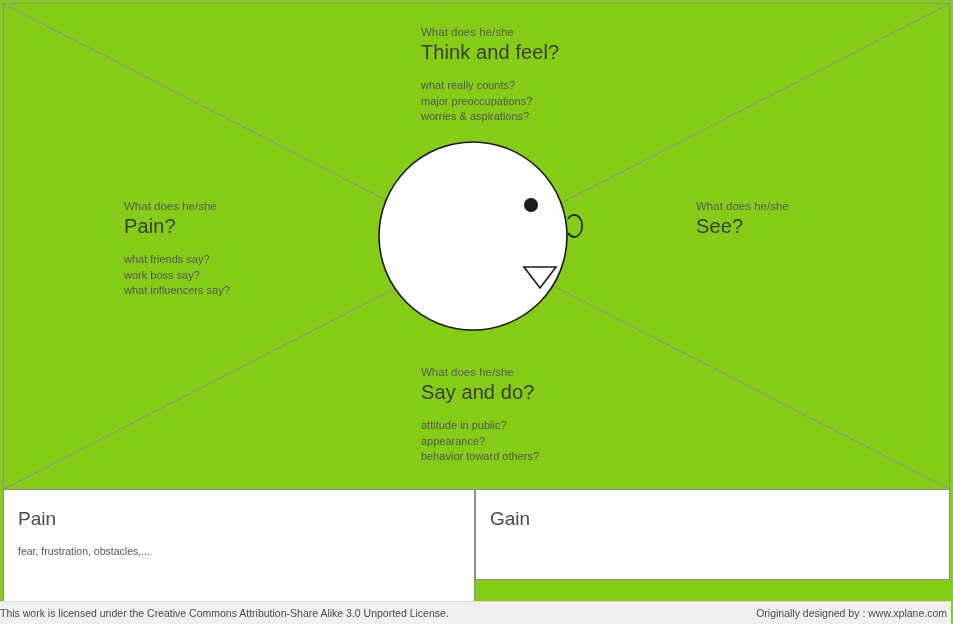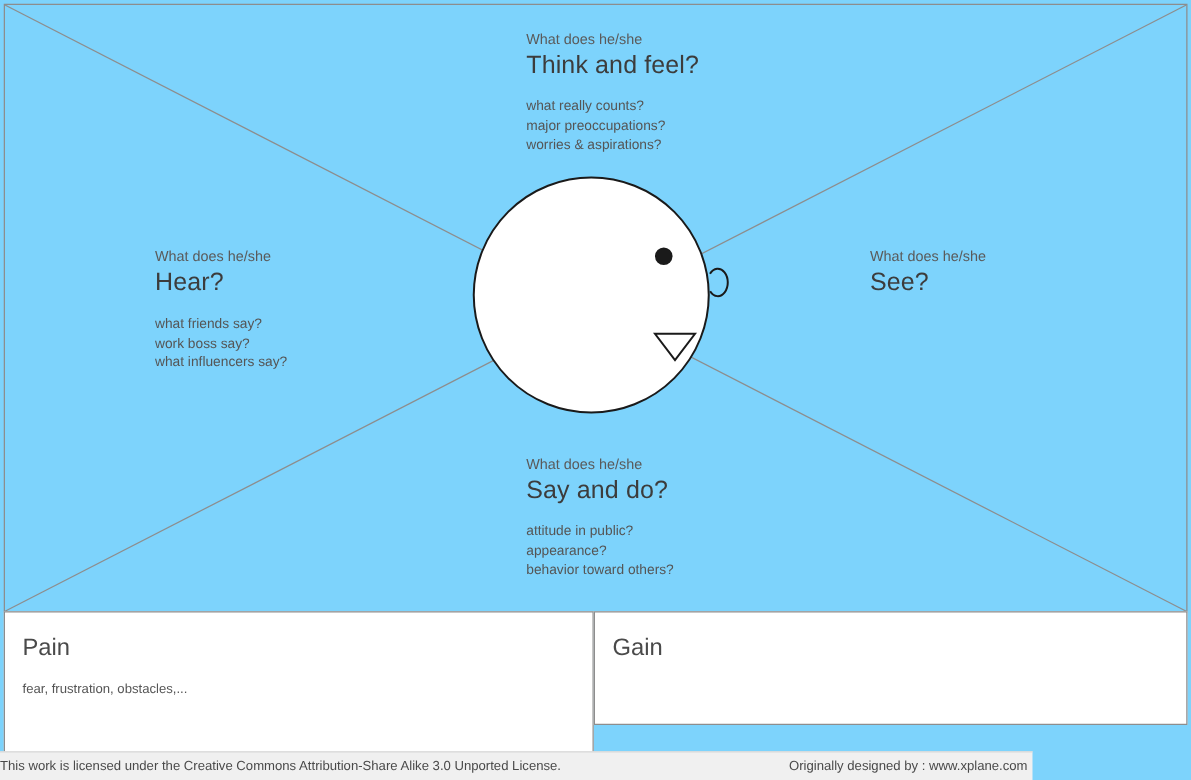--- a/index.html
+++ b/index.html
@@ -9,21 +9,21 @@
   }
   body {
     font-family: "Liberation Sans", sans-serif;
     -webkit-font-smoothing: antialiased;
   }
   #canvas {
     position: relative;
     width: 953px;
     height: 624px;
     overflow: hidden;
-    background: #7dd3fc;
+    background: #84cc16;
     box-sizing: border-box;
   }
   
   #diagram-svg {
     position: absolute;
     left: 0;
     top: 0;
     width: 953px;
     height: 624px;
   }
@@ -84,21 +84,21 @@
     top: 55px;
     font-size: 10.5px;
     color: #555555;
   }
 
   
   #footer {
     position: absolute;
     left: 0;
     top: 601px;
-    width: 826px;
+    width: 951px;
     height: 23px;
     background: #f0f0f0;
     border-top: 1px solid #d8d8d8;
   }
   #footer-left {
     position: absolute;
     left: 0px;
     top: 5px;
     font-size: 10.5px;
     color: #4a4a4a;
@@ -137,21 +137,21 @@
     <p class="quad-title">Think and feel?</p>
     <div class="quad-prompts">
       <div>what really counts?</div>
       <div>major preoccupations?</div>
       <div>worries &amp; aspirations?</div>
     </div>
   </div>
 
   <div class="quad-block" id="quad-hear">
     <p class="quad-kicker">What does he/she</p>
-    <p class="quad-title">Hear?</p>
+    <p class="quad-title">Pain?</p>
     <div class="quad-prompts">
       <div>what friends say?</div>
       <div>work boss say?</div>
       <div>what influencers say?</div>
     </div>
   </div>
 
   <div class="quad-block" id="quad-see">
     <p class="quad-kicker">What does he/she</p>
     <p class="quad-title">See?</p>

